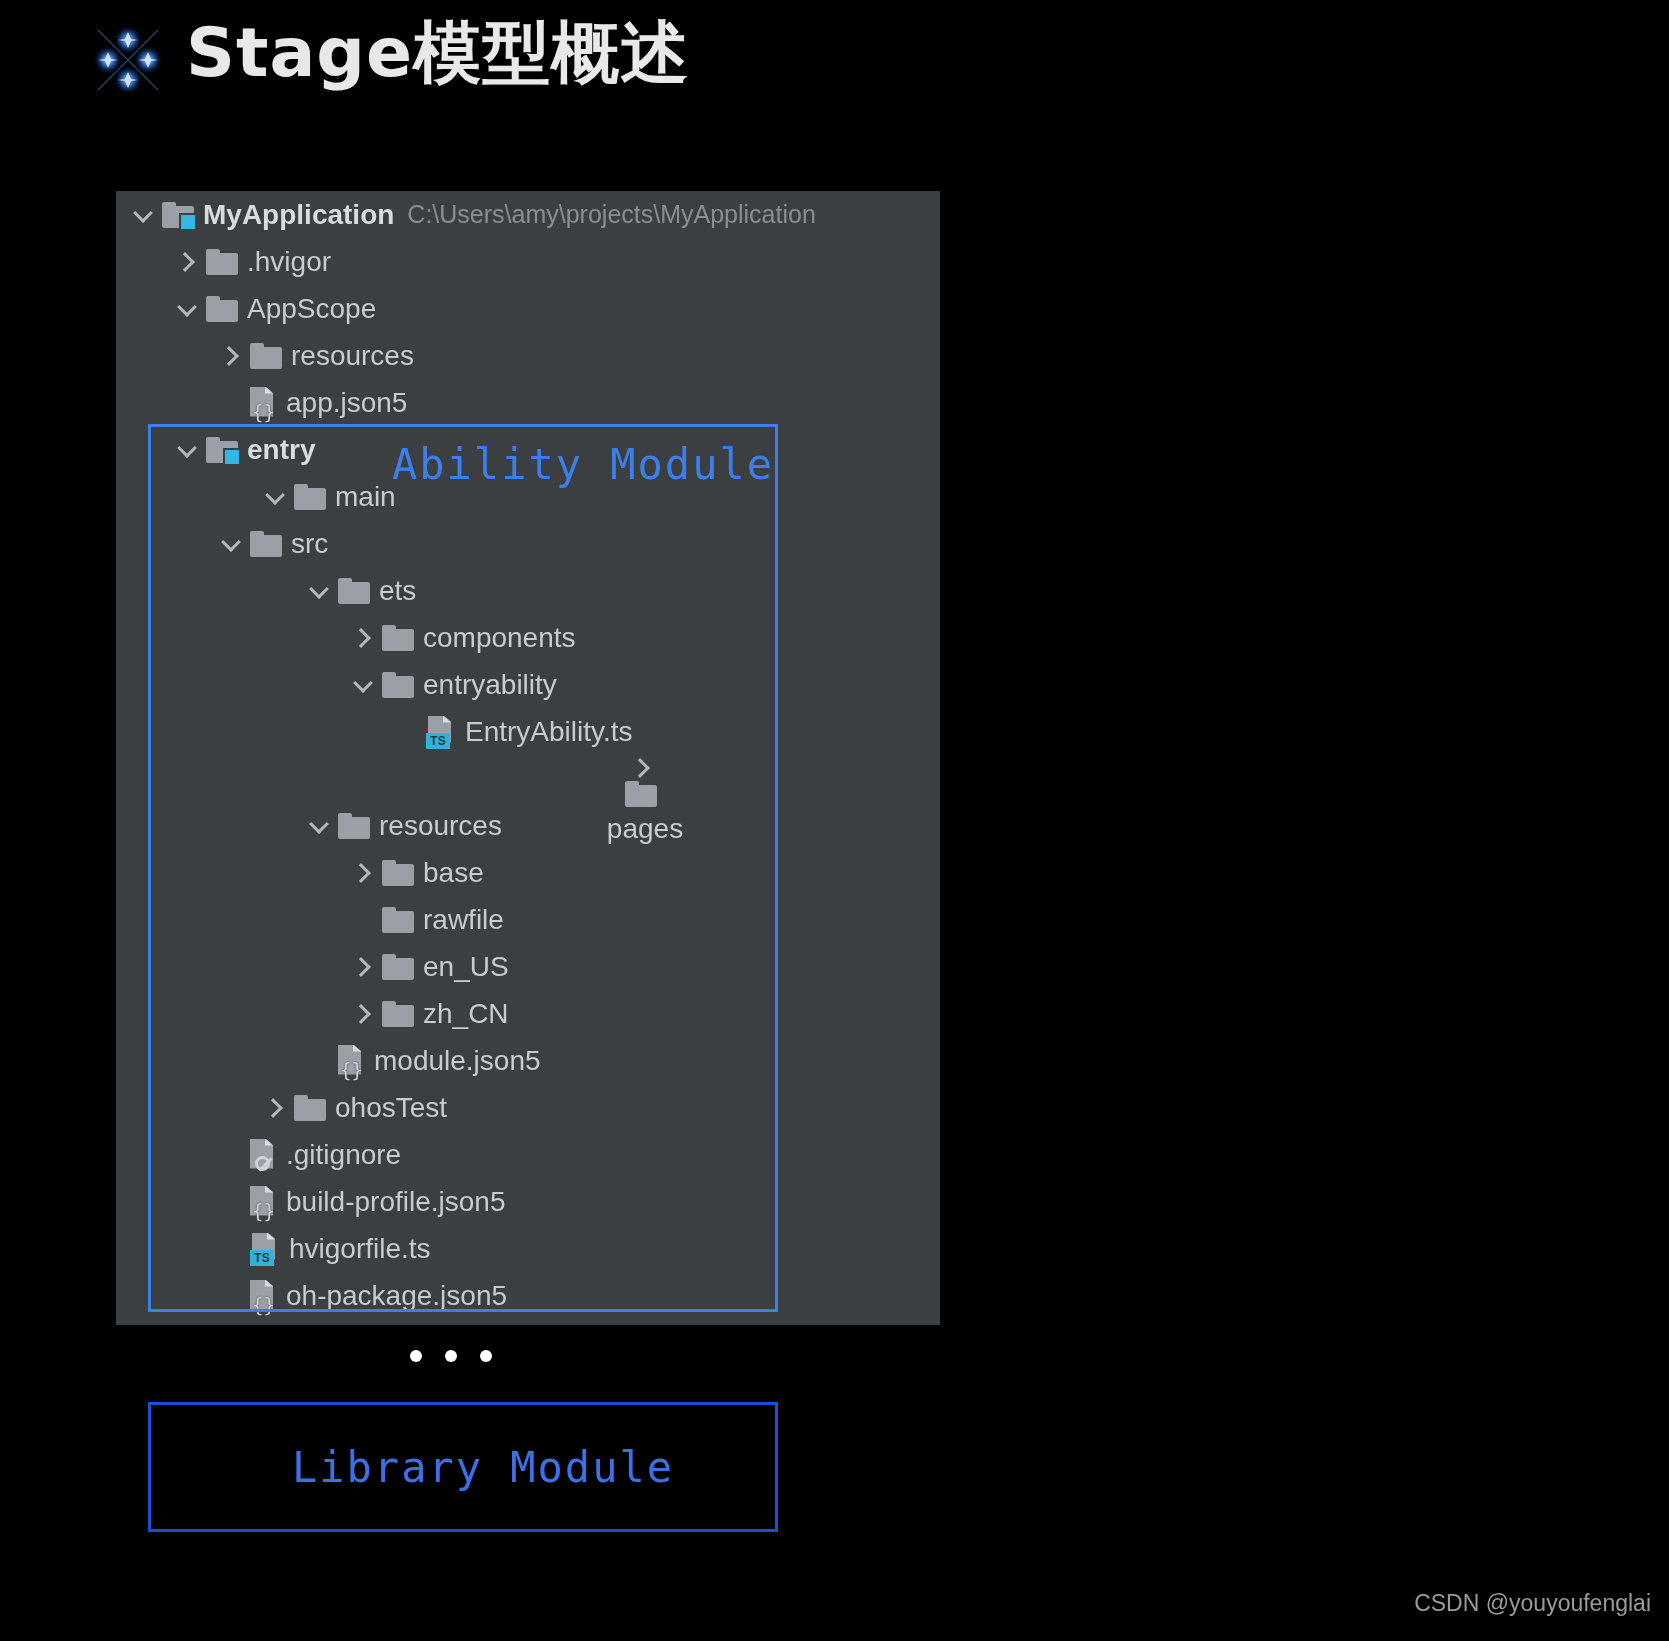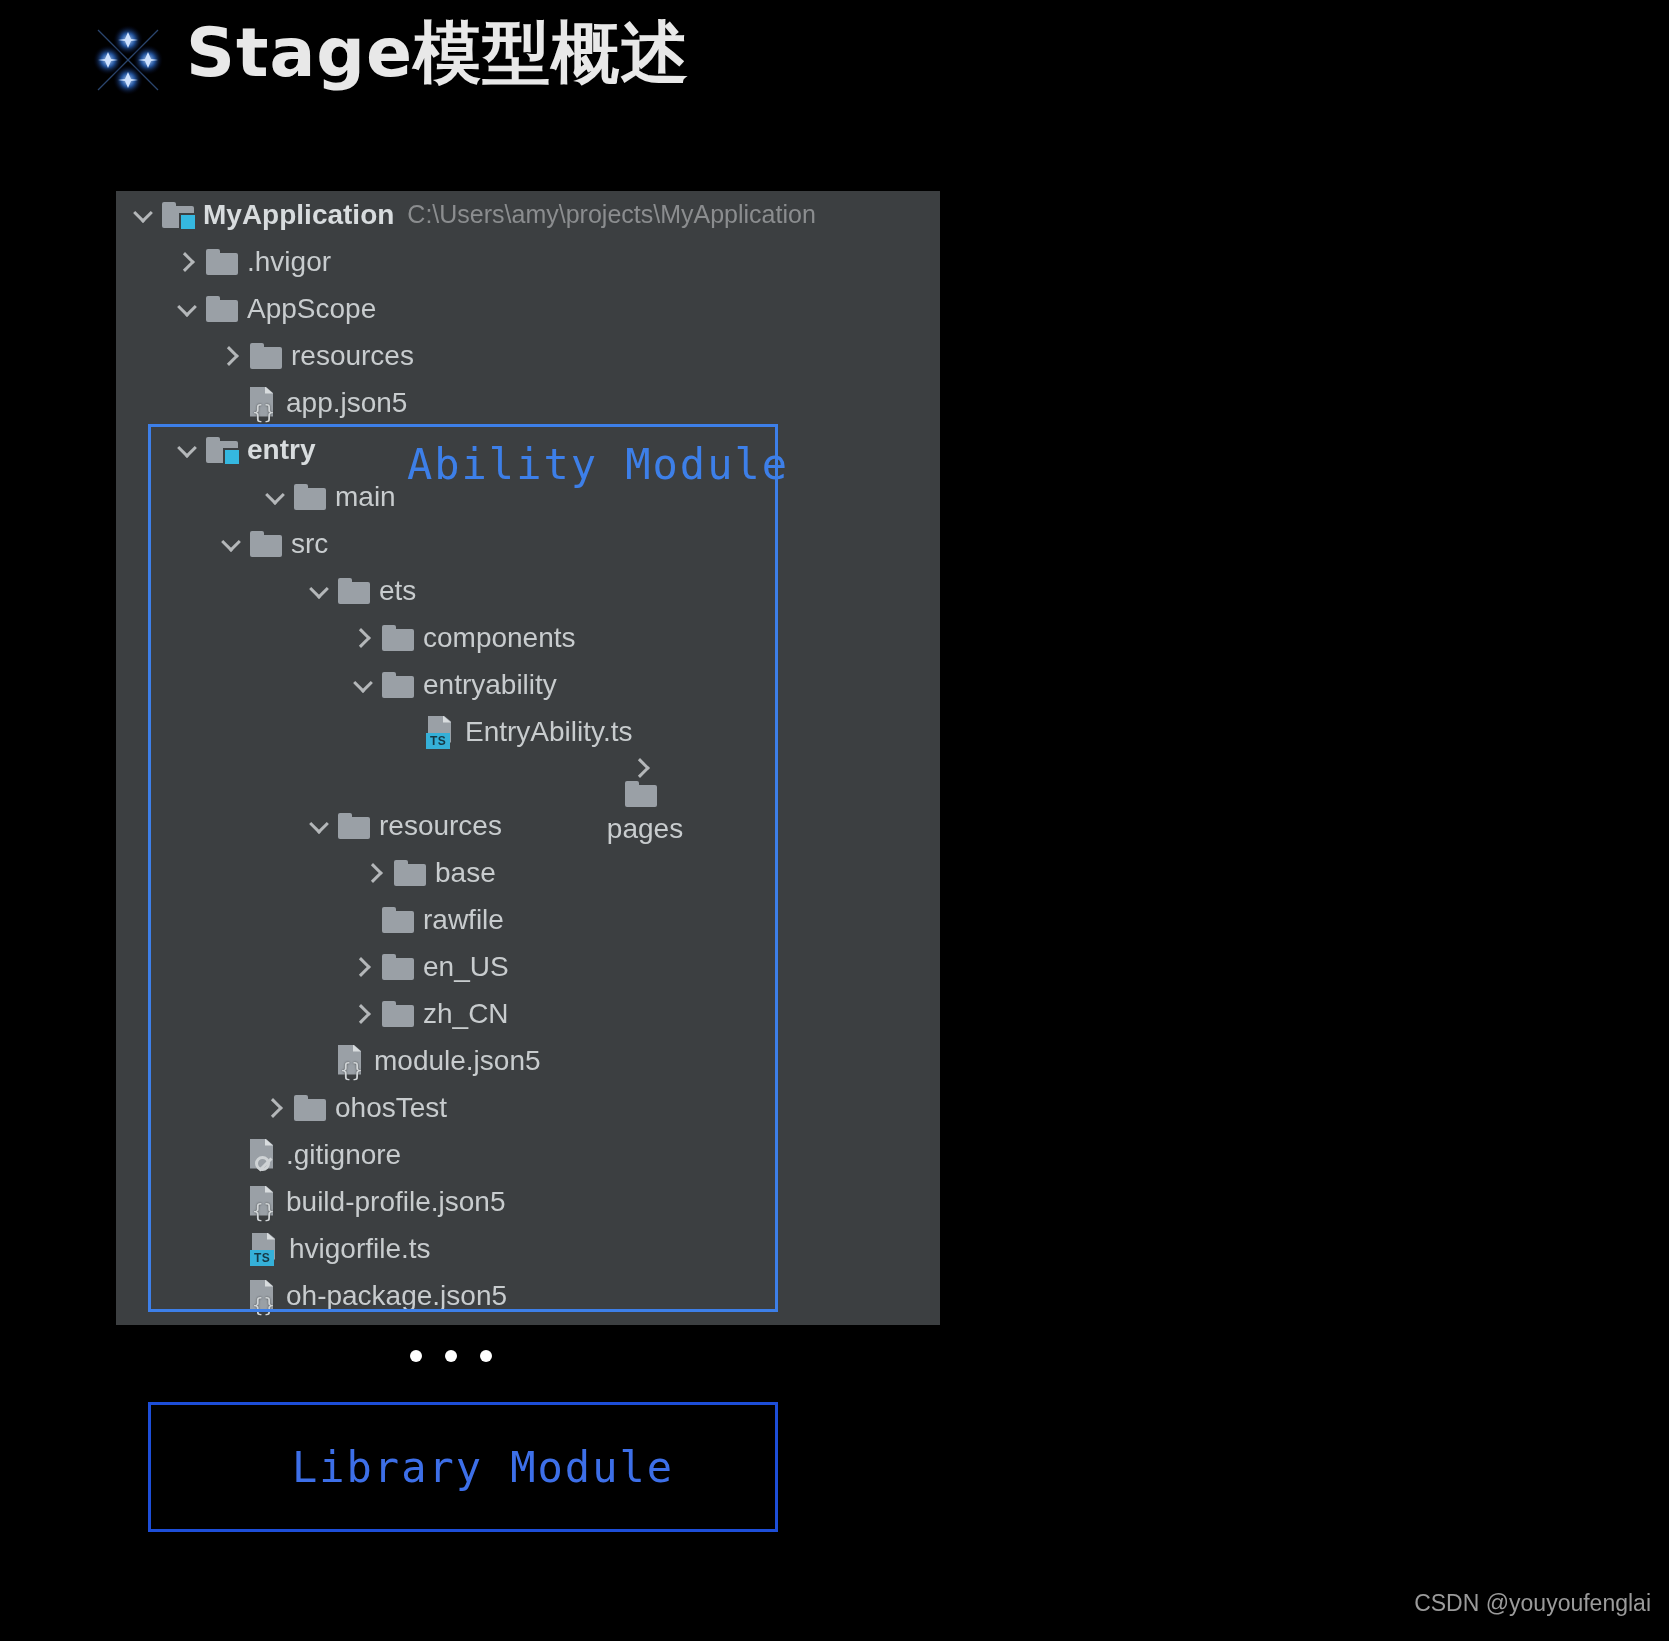--- a/index.html
+++ b/index.html
@@ -212,21 +212,20 @@
   }
   #ability-label {
     position: absolute;
     left: 392px;
     top: 440px;
     font-size: 42px;
     color: #3d7fe8;
     letter-spacing: 2px;
     font-family: "DejaVu Sans Mono", monospace;
     white-space: nowrap;
-    margin-left: 15px;
   }
 
   
   #dots {
     position: absolute;
     left: 410px;
     top: 1350px;
     display: flex;
     gap: 23px;
   }
@@ -414,21 +413,21 @@
         <span class="tree-label">pages</span>
       </div>
       <div class="tree-row" style="padding-left: 190px;">
         <span class="chev down"></span>
         <span class="ficon">
           <span class="tab"></span>
           <span class="body"></span>
         </span>
         <span class="tree-label">resources</span>
       </div>
-      <div class="tree-row" style="padding-left: 234px; margin-left: 12px;">
+      <div class="tree-row" style="padding-left: 234px;">
         <span class="chev right"></span>
         <span class="ficon">
           <span class="tab"></span>
           <span class="body"></span>
         </span>
         <span class="tree-label">base</span>
       </div>
       <div class="tree-row" style="padding-left: 234px;">
         <span class="chev spacer"></span>
         <span class="ficon">

